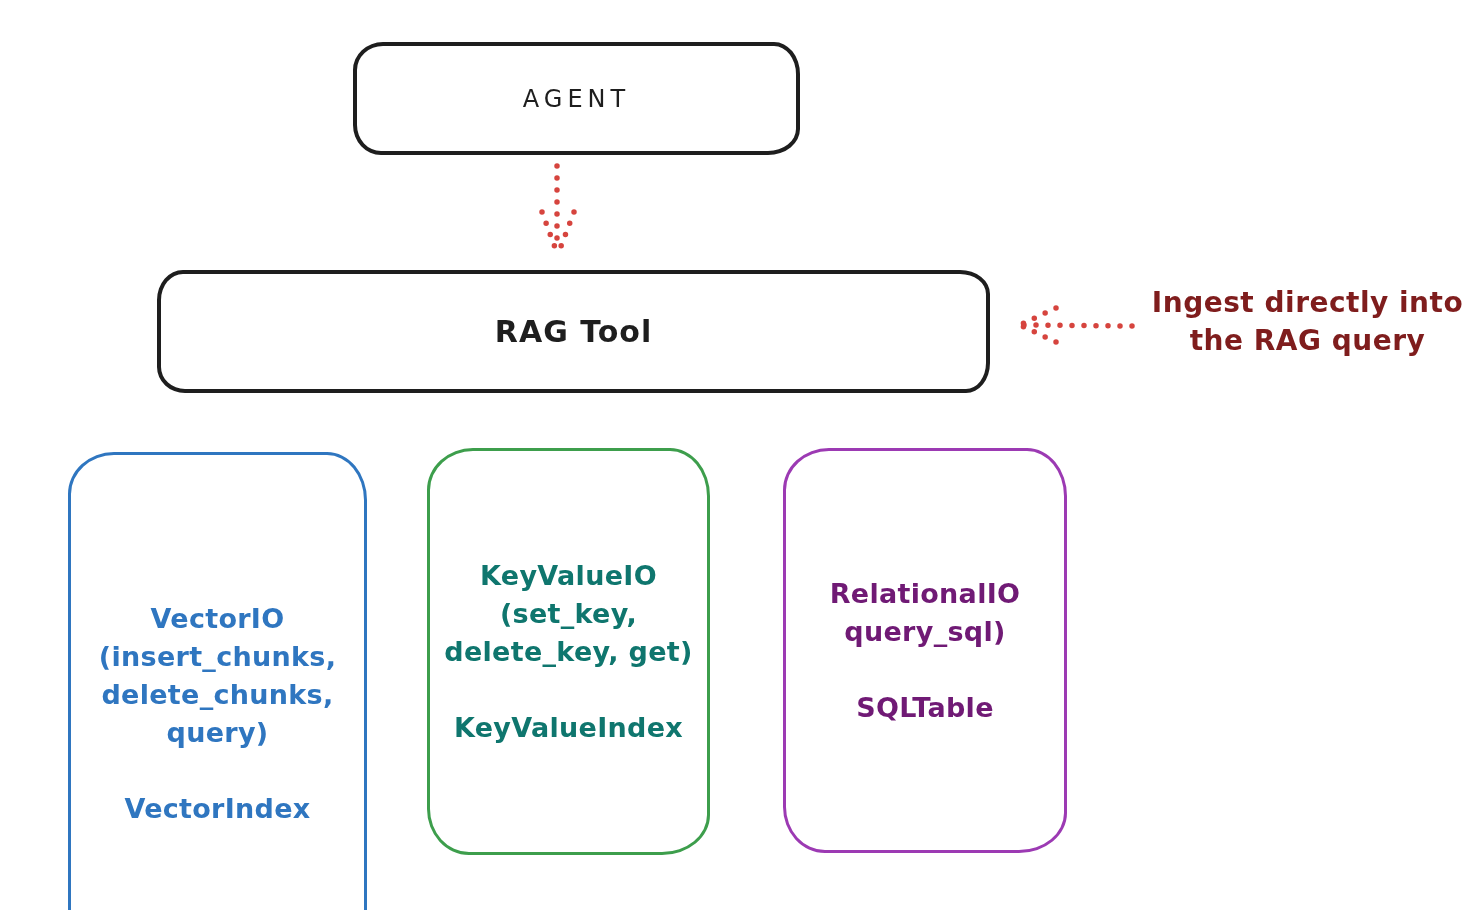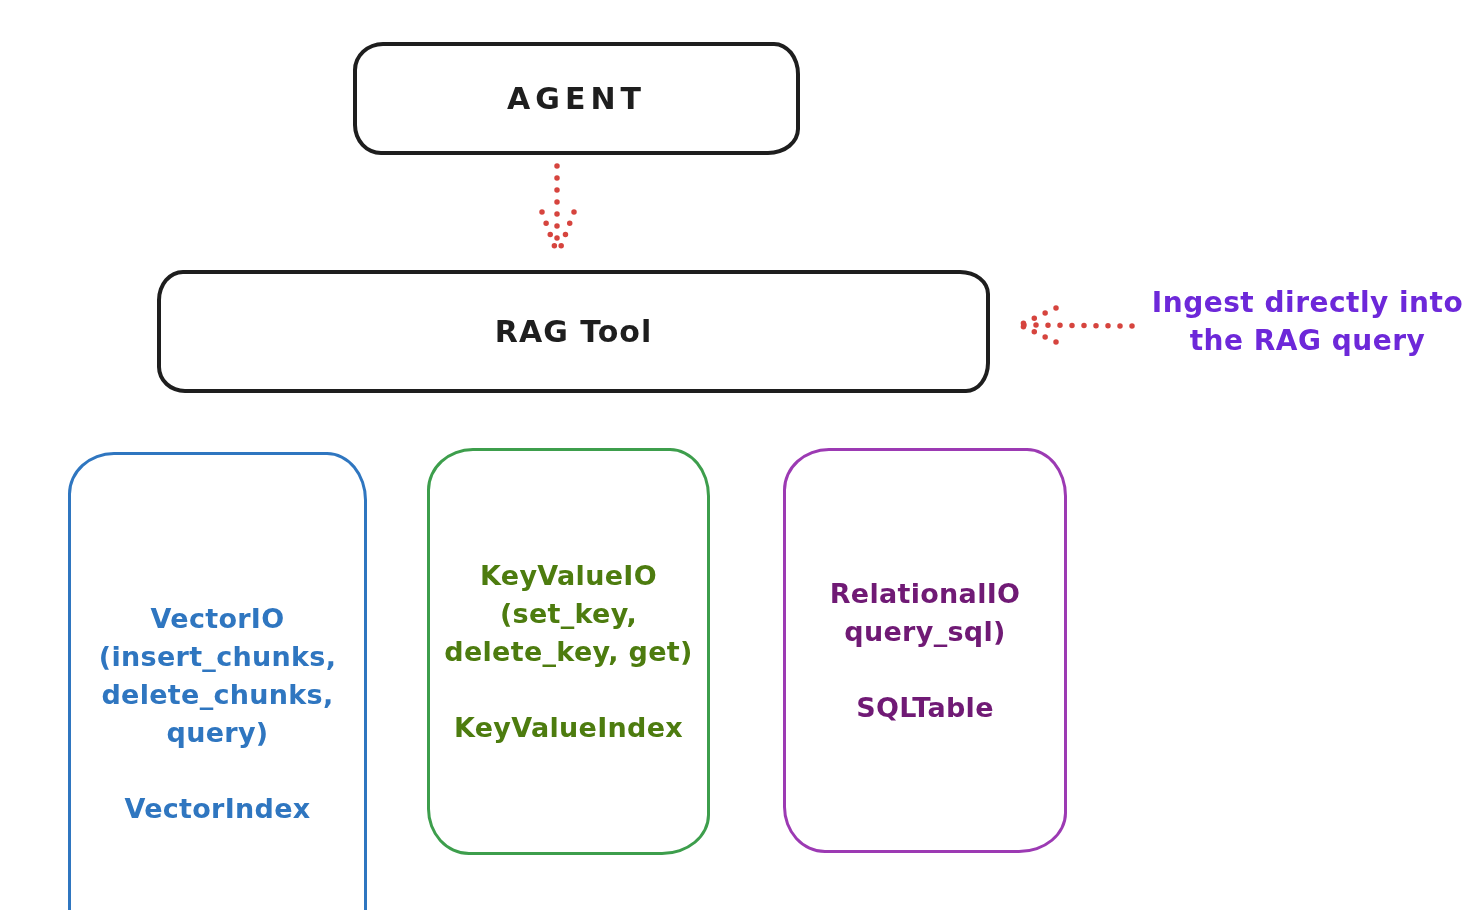--- a/index.html
+++ b/index.html
@@ -24,22 +24,22 @@
     align-items: center;
     justify-content: center;
     box-sizing: border-box;
   }
   .agent-box {
     left: 353px; top: 42px;
     width: 447px; height: 113px;
     border-radius: 30px 26px 32px 28px / 28px 32px 26px 30px;
   }
   .agent-box .label {
-    font-size: 30px;
-    font-weight: 700;
+    font-size: 24px;
+    font-weight: 400;
     letter-spacing: 5px;
   }
   .rag-box {
     left: 157px; top: 270px;
     width: 833px; height: 123px;
     border-radius: 26px 30px 24px 28px / 30px 24px 30px 26px;
   }
   .rag-box .label {
     font-size: 30px;
     font-weight: 700;
@@ -104,34 +104,34 @@
   </div>
 
   <svg class="arrow-svg" style="left:1012px; top:300px;" width="126" height="50" viewBox="0 0 126 50" aria-hidden="true">
     <g stroke="#d6443e" stroke-width="5.5" stroke-linecap="round" fill="none" stroke-dasharray="0 12">
       <path d="M 120 26 L 12 25"></path>
       <path d="M 44 8 L 10 24"></path>
       <path d="M 44 42 L 10 26"></path>
     </g>
   </svg>
 
-  <div class="annotation-text" style="color:#6d28d9">
+  <div class="annotation-text" style="color:#7f1d1d">
     <div>Ingest directly into</div>
     <div>the RAG query</div>
   </div>
 
   <div class="storage-box box-vector" style="border-color: rgb(47, 118, 192); color: rgb(47, 118, 192);">
     <div>VectorIO</div>
     <div>(insert_chunks,</div>
     <div>delete_chunks,</div>
     <div>query)</div>
     <div class="index-label">VectorIndex</div>
   </div>
 
-  <div class="storage-box box-keyvalue" style="border-color: rgb(61, 158, 76); color: #4d7c0f;">
+  <div class="storage-box box-keyvalue" style="border-color: rgb(61, 158, 76); color: #0f766e;">
     <div>KeyValueIO</div>
     <div>(set_key,</div>
     <div>delete_key, get)</div>
     <div class="index-label">KeyValueIndex</div>
   </div>
 
   <div class="storage-box box-relational" style="border-color: rgb(156, 58, 179); color: #701a75;">
     <div>RelationalIO</div>
     <div>query_sql)</div>
     <div class="index-label">SQLTable</div>

